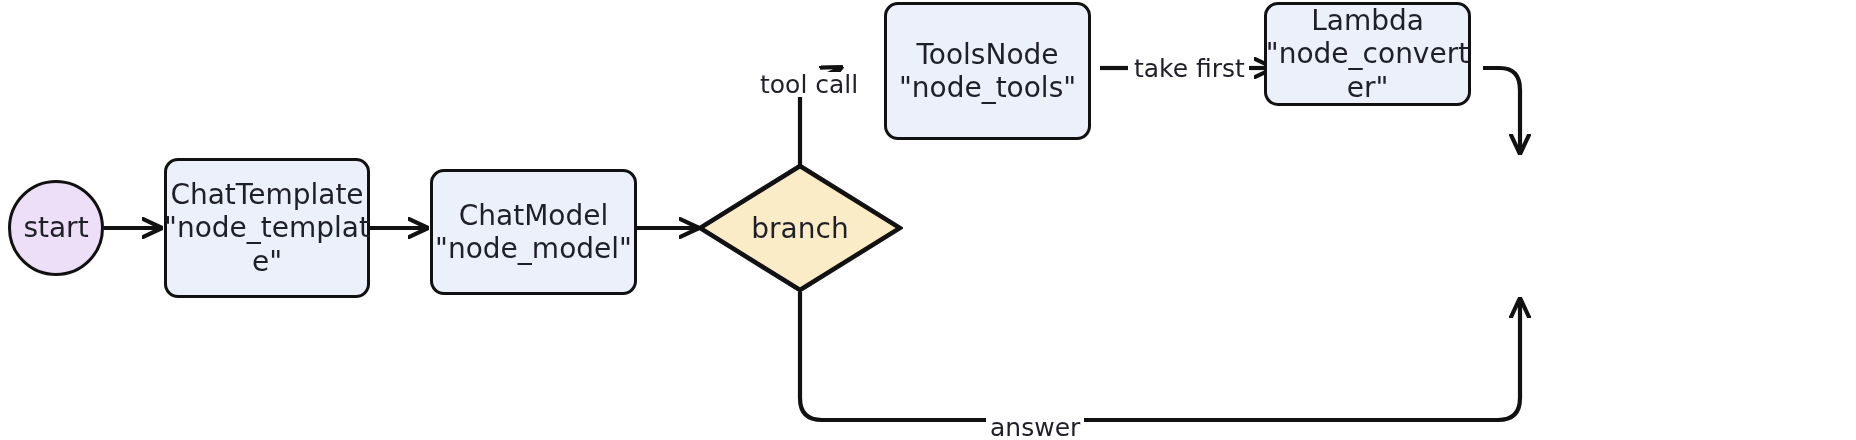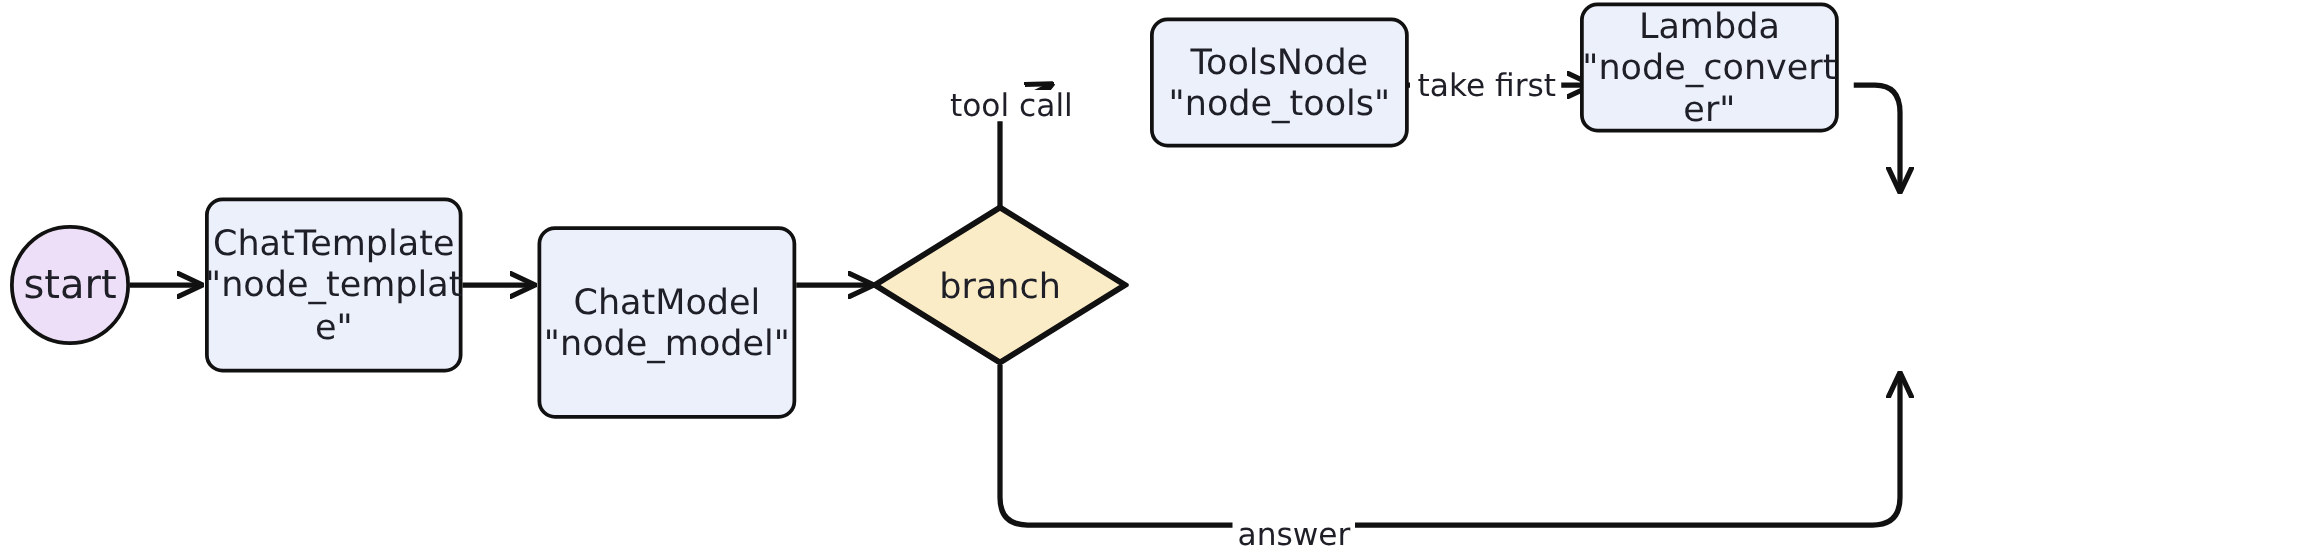--- a/index.html
+++ b/index.html
@@ -33,21 +33,21 @@
     justify-content: center;
     text-align: center;
     color: #1f1f28;
     line-height: 1.18;
     white-space: pre-line;
   }
   .node-terminal {
     border: 3.5px solid #111111;
     border-radius: 50%;
     background: #eddff7;
-    font-size: 32px;
+    font-size: 28px;
   }
   .node-box {
     border: 3.5px solid #111111;
     border-radius: 14px;
     background: #ecf0fb;
     font-size: 28px;
     padding: 4px 8px;
   }
   .node-diamond-wrap {
     position: absolute;
@@ -108,33 +108,33 @@
   <div class="node node-terminal" style="left:8px; top:180px; width:96px; height:96px;">
     <span>start</span>
   </div>
 
   <div class="node node-box" style="left:164px; top:158px; width:206px; height:140px;align-items:center;">
     <span>ChatTemplate
 "node_templat
 e"</span>
   </div>
 
-  <div class="node node-box" style="left:430px; top:181px; width:207px; height:154px;align-items:center;">
+  <div class="node node-box" style="left:430px; top:169px; width:207px; height:126px;align-items:center;">
     <span>ChatModel
 "node_model"</span>
   </div>
 
   <div class="node-diamond-wrap" style="left:697px; top:163px; width:206px; height:130px;">
     <svg width="206" height="130" viewBox="0 0 206 130" style="position:absolute; left:0; top:0;" xmlns="http://www.w3.org/2000/svg">
       <polygon points="103,3 203,65 103,127 3,65" fill="#fbecc8" stroke="#111111" stroke-width="4.6" stroke-linejoin="miter"></polygon>
     </svg>
     <span class="node-diamond-label">branch</span>
   </div>
 
-  <div class="node node-box" style="left:920px; top:2px; width:207px; height:104px;margin-top:12px;">
+  <div class="node node-box" style="left:884px; top:2px; width:207px; height:138px;">
     <span>ToolsNode
 "node_tools"</span>
   </div>
 
   <div class="node node-box" style="left:1264px; top:2px; width:207px; height:104px;">
     <span>Lambda
 "node_convert
 er"</span>
   </div>
 

